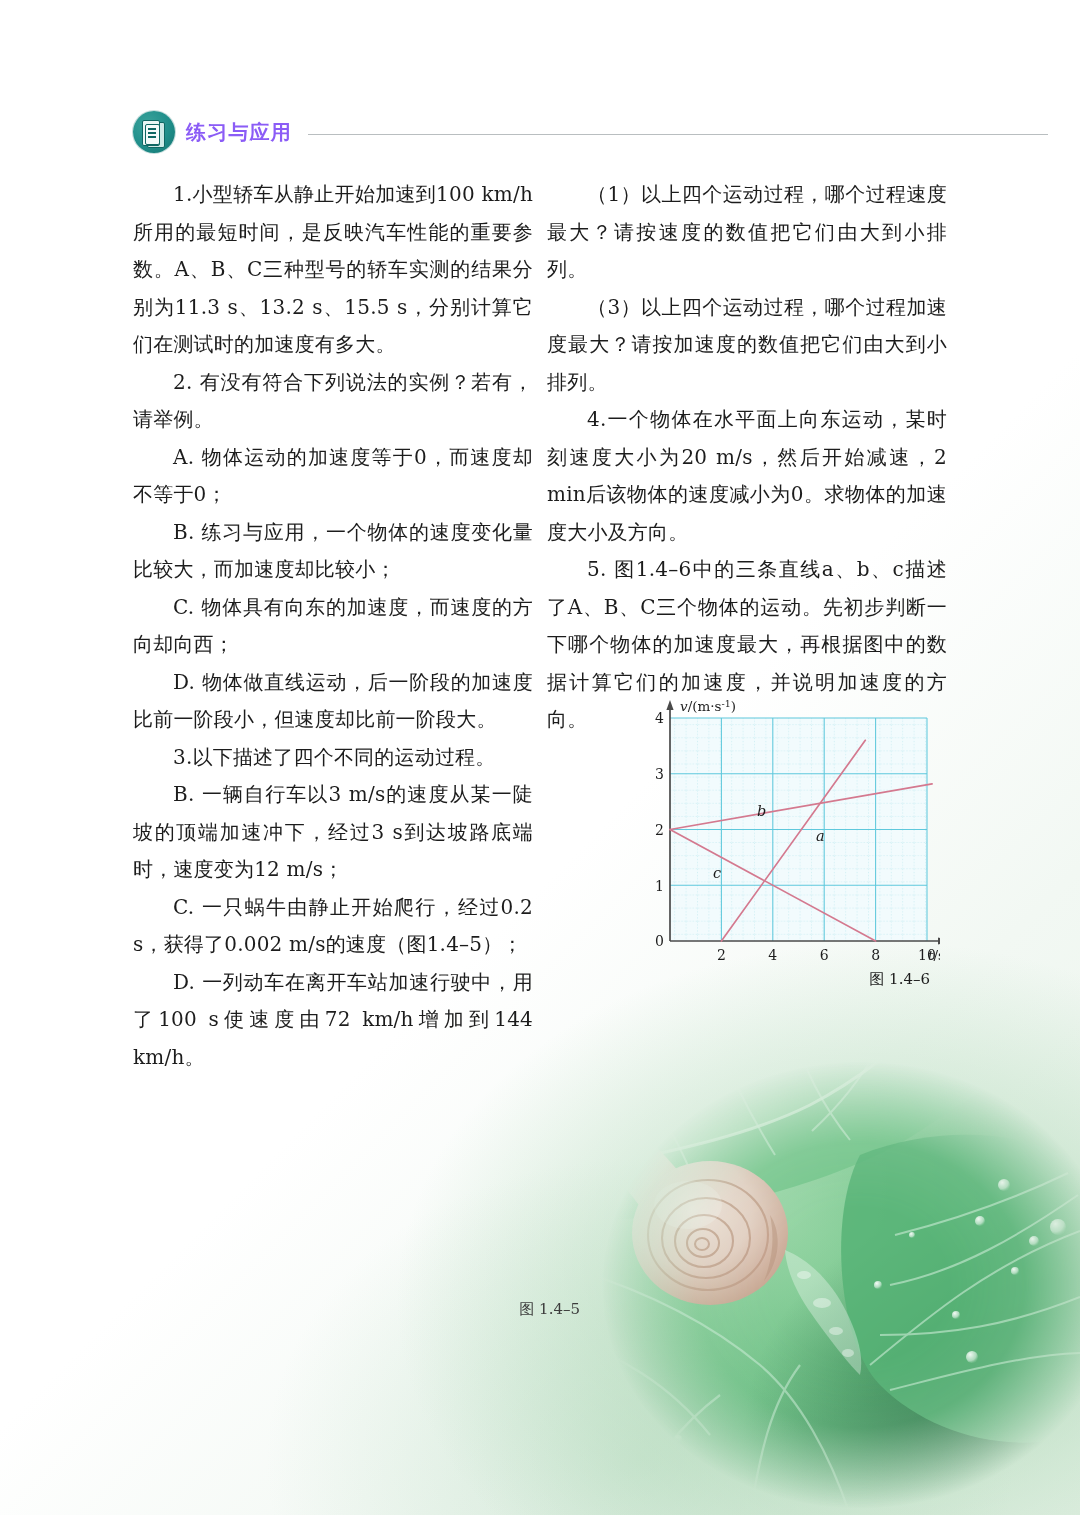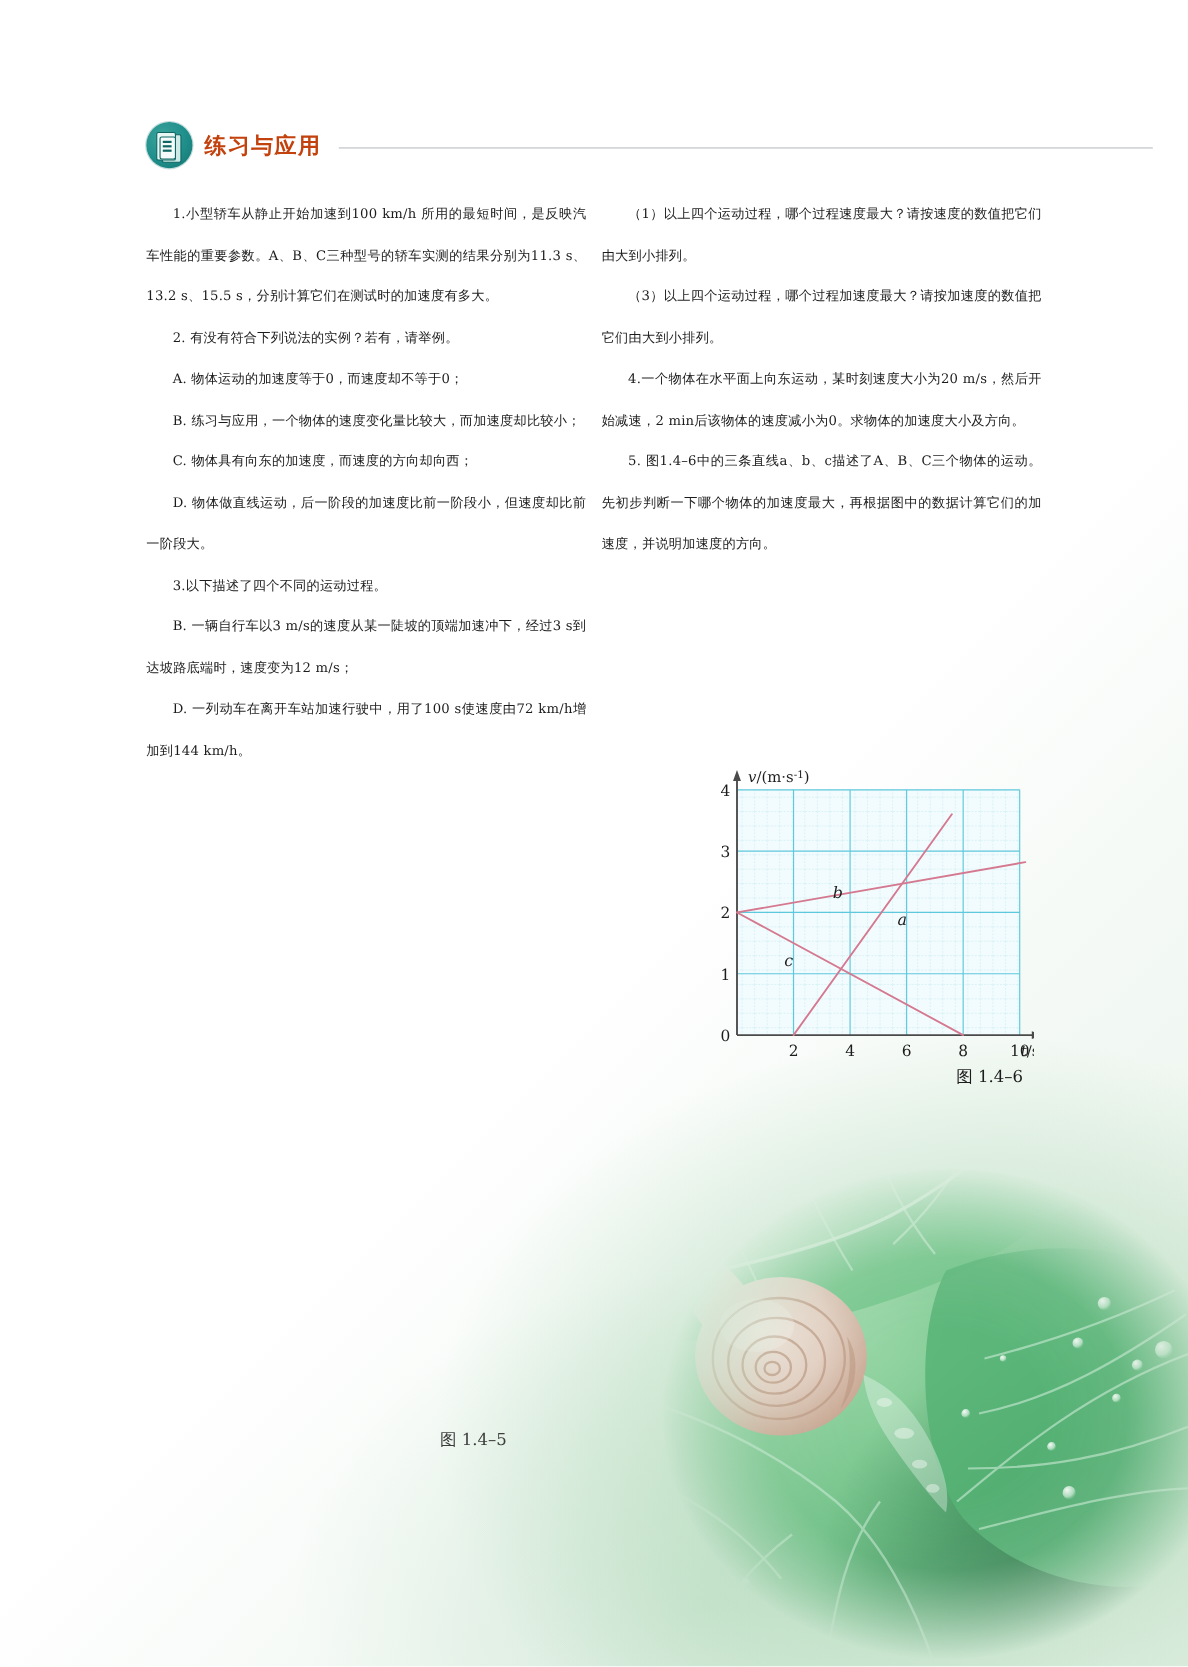--- a/index.html
+++ b/index.html
@@ -39,37 +39,37 @@
   #header-icon .pg1{left:9px;top:9px;width:16px;height:24px;}
   #header-icon .pg2{left:14px;top:11px;width:16px;height:24px;background:#cdeae7;}
   #header-icon .pg3{left:12px;top:13px;width:13px;height:19px;background:#f4fbfa;border-width:1.2px;}
   #header-icon .bar{position:absolute;background:#0e6763;}
   #header-icon .b1{left:15px;top:17px;width:8px;height:1.6px;}
   #header-icon .b2{left:15px;top:21px;width:8px;height:1.6px;}
   #header-icon .b3{left:15px;top:25px;width:8px;height:1.6px;}
   #header-title{
     margin-left:11px;
     font-family:"DejaVu Sans", sans-serif;
-    font-size:20px;font-weight:bold;color:#c2410c;letter-spacing:1.2px;
+    font-size:20px;font-weight:bold;color:#8b5cf6;letter-spacing:1.2px;
     white-space:nowrap;
   }
   #header-rule{
     flex:1 1 auto;height:1px;background:#b9bec0;margin-left:16px;margin-top:4px;
   }
 
   
   .col{
     position:absolute;top:176px;width:400px;z-index:5;
   }
   #col-left{left:133px;}
   #col-right{left:547px;}
 
   .para{
     font-family:"DejaVu Serif","Liberation Serif",serif;
-    font-size:12px;
+    font-size:20px;
     line-height:37.5px;
     color:#1c1c1c;
     text-align:justify;
     text-justify:inter-ideograph;
     margin:0 0 0 0;
     text-indent:2em;
     letter-spacing:0.2px;
   }
 
   
@@ -85,21 +85,21 @@
   
   #photo{
     position:absolute;left:560px;top:1035px;width:520px;height:480px;z-index:3;
     overflow:hidden;
     -webkit-mask-image:radial-gradient(ellipse 300px 260px at 300px 250px, rgba(0,0,0,1) 30%, rgba(0,0,0,0.85) 55%, rgba(0,0,0,0) 86%);
     mask-image:radial-gradient(ellipse 300px 260px at 300px 250px, rgba(0,0,0,1) 30%, rgba(0,0,0,0.85) 55%, rgba(0,0,0,0) 86%);
   }
   #fig5-caption{
     position:absolute;left:400px;top:1300px;width:180px;z-index:8;
     font-family:"DejaVu Serif","Liberation Serif",serif;font-size:15px;color:#3c3c3c;
-    text-align:left;
+    text-align:right;
   }
 </style>
 </head>
 <body>
 
 <div id="page-bg"></div>
 
 <div id="header">
   <div id="header-icon">
     <div class="pg pg2"></div>
@@ -115,20 +115,21 @@
 
 <div class="col" id="col-left">
   <p class="para">1.小型轿车从静止开始加速到100 km/h 所用的最短时间，是反映汽车性能的重要参数。A、B、C三种型号的轿车实测的结果分别为11.3 s、13.2 s、15.5 s，分别计算它们在测试时的加速度有多大。</p>
   <p class="para">2. 有没有符合下列说法的实例？若有，请举例。</p>
   <p class="para">A. 物体运动的加速度等于0，而速度却不等于0；</p>
   <p class="para">B. 练习与应用，一个物体的速度变化量比较大，而加速度却比较小；</p>
   <p class="para">C. 物体具有向东的加速度，而速度的方向却向西；</p>
   <p class="para">D. 物体做直线运动，后一阶段的加速度比前一阶段小，但速度却比前一阶段大。</p>
   <p class="para">3.以下描述了四个不同的运动过程。</p>
   <p class="para">B. 一辆自行车以3 m/s的速度从某一陡坡的顶端加速冲下，经过3 s到达坡路底端时，速度变为12 m/s；</p>
+  <p class="para">C. 一只蜗牛由静止开始爬行，经过0.2 s，获得了0.002 m/s的速度（图1.4–5）；</p>
   <p class="para">D. 一列动车在离开车站加速行驶中，用了100 s使速度由72 km/h增加到144 km/h。</p>
 </div>
 
 <div class="col" id="col-right">
   <p class="para">（1）以上四个运动过程，哪个过程速度最大？请按速度的数值把它们由大到小排列。</p>
   <p class="para">（3）以上四个运动过程，哪个过程加速度最大？请按加速度的数值把它们由大到小排列。</p>
   <p class="para">4.一个物体在水平面上向东运动，某时刻速度大小为20 m/s，然后开始减速，2 min后该物体的速度减小为0。求物体的加速度大小及方向。</p>
   <p class="para">5. 图1.4–6中的三条直线a、b、c描述了A、B、C三个物体的运动。先初步判断一下哪个物体的加速度最大，再根据图中的数据计算它们的加速度，并说明加速度的方向。</p>
 </div>
 

